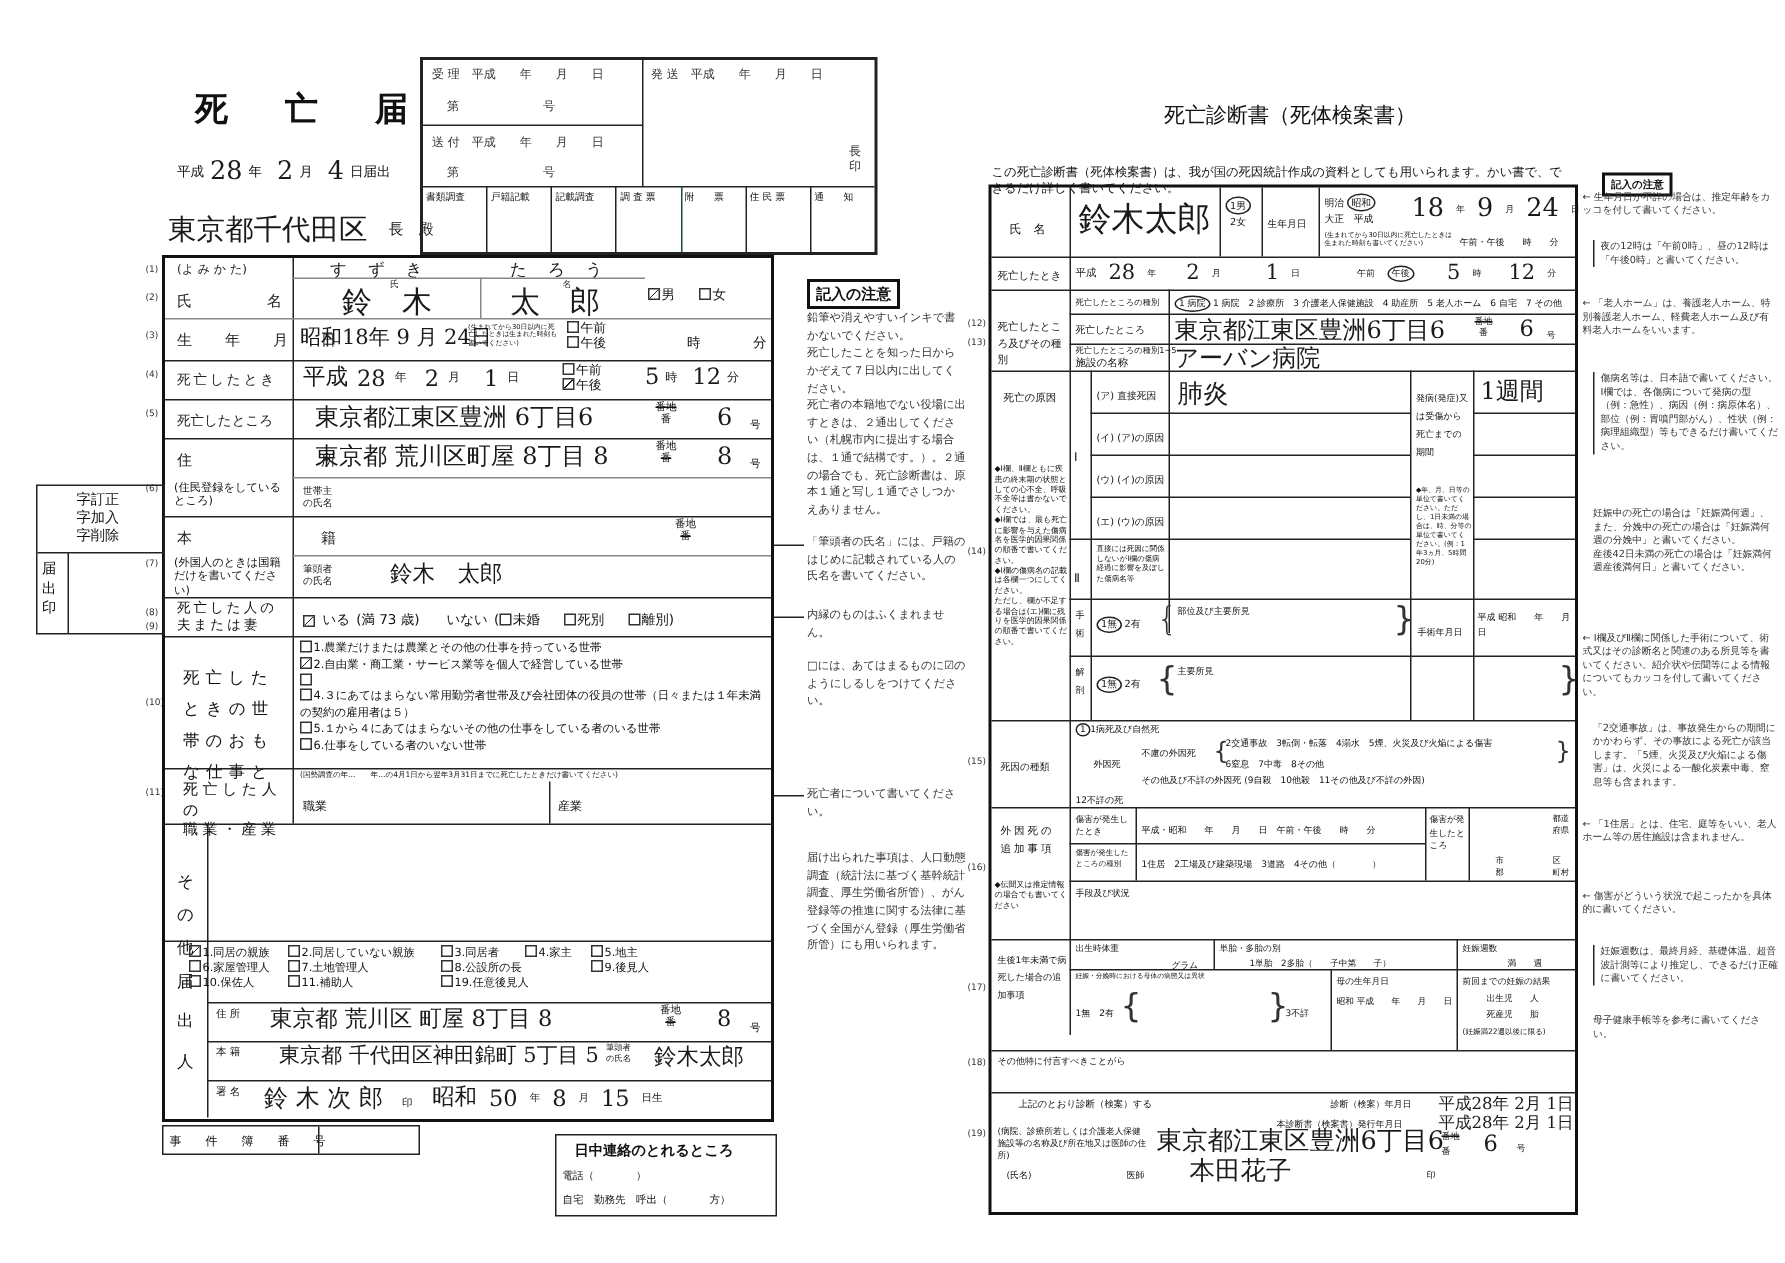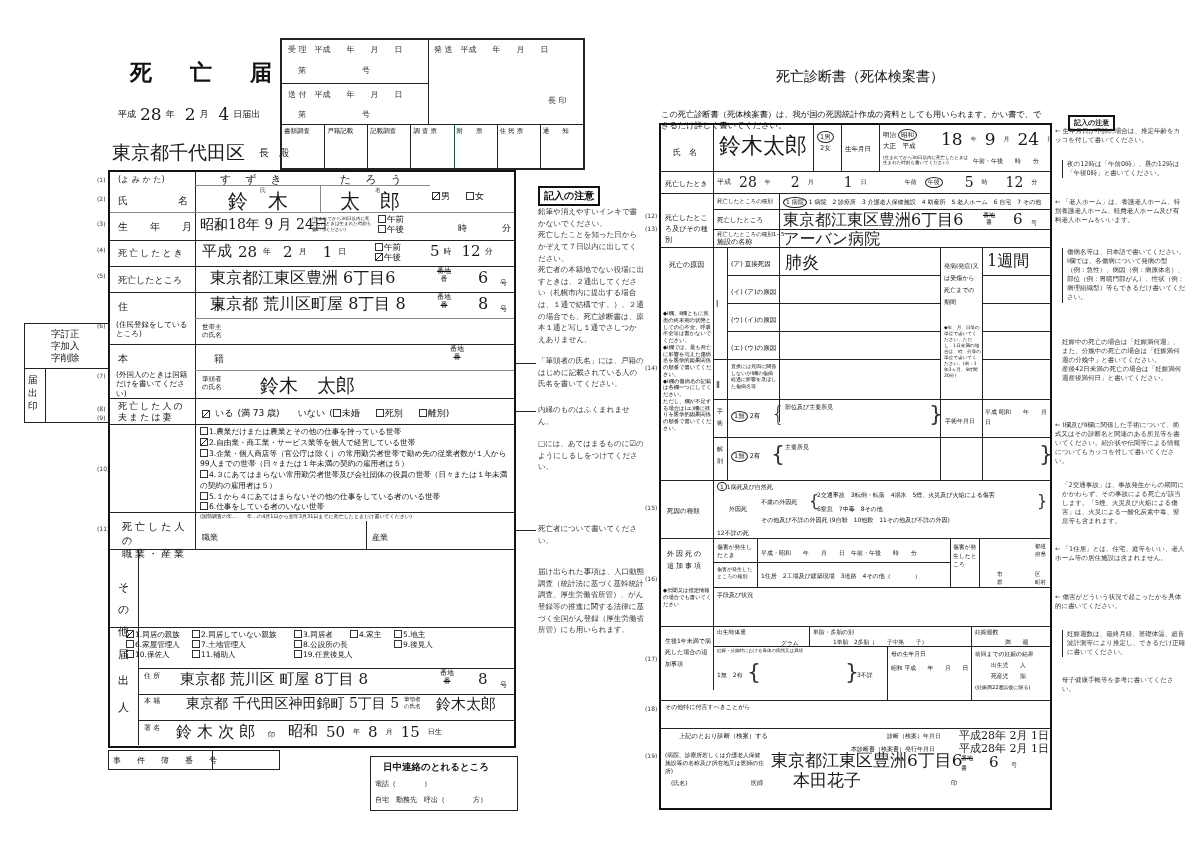--- a/index.html
+++ b/index.html
@@ -41,21 +41,21 @@
 
 <div class="bx" style="left:280px;top:38px;width:305px;height:132px;border-width:2px">
   <div class="vl" style="left:146px;top:0;height:84px"></div>
   <div class="hl" style="left:0;top:43px;width:146px"></div>
   <div class="hl" style="left:0;top:84px;width:301px"></div>
   <div class="abs sm" style="left:6px;top:5px;font-size:8px">受 理　平成　　年　　月　　日</div>
   <div class="abs sm" style="left:16px;top:26px;font-size:8px">第　　　　　　　号</div>
   <div class="abs sm" style="left:6px;top:50px;font-size:8px">送 付　平成　　年　　月　　日</div>
   <div class="abs sm" style="left:16px;top:70px;font-size:8px">第　　　　　　　号</div>
   <div class="abs sm" style="left:152px;top:5px;font-size:8px">発 送　平成　　年　　月　　日</div>
-  <div class="abs sm" style="left:266px;top:56px;font-size:8px">長 印</div>
+  <div class="abs sm" style="left:284px;top:56px;font-size:8px">長 印</div>
   <div class="abs" style="left:0;top:84px;width:301px;height:44px;display:flex">
     <div style="flex:1;border-right:1px solid #222;font-size:6.5px;padding:3px 2px">書類調査</div>
     <div style="flex:1;border-right:1px solid #222;font-size:6.5px;padding:3px 2px">戸籍記載</div>
     <div style="flex:1;border-right:1px solid #222;font-size:6.5px;padding:3px 2px">記載調査</div>
     <div style="flex:1;border-right:1px solid #14532d;font-size:6.5px;padding:3px 2px">調 査 票</div>
     <div style="flex:1;border-right:1px solid #222;font-size:6.5px;padding:3px 2px">附　　票</div>
     <div style="flex:1;border-right:1px solid #222;font-size:6.5px;padding:3px 2px">住 民 票</div>
     <div style="flex:1;font-size:6.5px;padding:3px 2px">通　　知</div>
   </div>
 </div>
@@ -150,39 +150,40 @@
   <div class="hl" style="left:0;top:172px;width:404px"></div>
 
   <div class="abs lbl" style="left:8px;top:180px;letter-spacing:6px">本　　　　　籍</div>
   <div class="abs" style="left:6px;top:198px;width:75px;font-size:7.5px;line-height:1.25">(外国人のときは国籍だけを書いてください)</div>
   <div class="abs" style="left:340px;top:174px;font-size:7px;line-height:1.1;text-align:center">
       <div>番地</div>
       <div style="text-decoration:line-through">番</div>
     </div>
   <div class="hl" style="left:85px;top:198px;width:319px;border-color:#888"></div>
   <div class="abs" style="left:92px;top:204px;width:20px;font-size:6.5px;line-height:1.2">筆頭者の氏名</div>
-  <div class="abs hw" style="left:150px;top:201px;font-size:19px">鈴木　太郎</div>
+  <div class="abs hw" style="left:150px;top:201px;font-size:15px">鈴木　太郎</div>
   <div class="hl" style="left:0;top:226px;width:404px"></div>
 
   <div class="abs" style="left:8px;top:229px;width:75px;font-size:9px;letter-spacing:2px;line-height:1.2">死亡した人の夫または妻</div>
   <div class="abs flexr" style="left:92px;top:235px;font-size:9px;gap:4px">
     <span class="cb" style="background:linear-gradient(135deg,transparent 45%,#222 45%,#222 55%,transparent 55%)"></span>
       <span>いる</span>
     <span>(満 73 歳)</span>
     <span style="margin-left:14px">いない</span>
     <span>(<span class="cb"></span><span>未婚</span></span>
     <span style="margin-left:12px"><span class="cb"></span><span>死別</span></span>
     <span style="margin-left:12px"><span class="cb"></span><span>離別</span>)</span>
   </div>
   <div class="hl" style="left:0;top:252px;width:404px"></div>
 
+  <div class="abs" style="left:12px;top:270px;width:70px;font-size:11px;letter-spacing:4px;line-height:1.9">死亡したときの世帯のおもな仕事と</div>
   <div class="abs" style="left:90px;top:255px;width:312px;font-size:7.6px;line-height:1.42">
     <div><span class="cb"></span><span>1.農業だけまたは農業とその他の仕事を持っている世帯</span></div>
     <div><span class="cb" style="background:linear-gradient(135deg,transparent 45%,#222 45%,#222 55%,transparent 55%)"></span><span>2.自由業・商工業・サービス業等を個人で経営している世帯</span></div>
-    <div><span class="cb"></span><span>3.企業・個人商店等（官公庁は除く）の常用勤労者世帯で勤め先の従業者数が１人から99人までの世帯（日々または１年未満の契約の雇用者は５）</span></div>
+    <div><span class="cb"></span></div>
     <div><span class="cb"></span><span>4.３にあてはまらない常用勤労者世帯及び会社団体の役員の世帯（日々または１年未満の契約の雇用者は５）</span></div>
     <div><span class="cb"></span><span>5.１から４にあてはまらないその他の仕事をしている者のいる世帯</span></div>
     <div><span class="cb"></span><span>6.仕事をしている者のいない世帯</span></div>
   </div>
   <div class="hl" style="left:0;top:340px;width:404px"></div>
 
   <div class="abs" style="left:12px;top:348px;width:72px;font-size:10px;letter-spacing:3px;line-height:1.35">死亡した人の<br>職業・産業</div>
   <div class="abs" style="left:90px;top:341px;width:312px;font-size:5px">(国勢調査の年…　　年…の4月1日から翌年3月31日までに死亡したときだけ書いてください)</div>
   <div class="abs" style="left:92px;top:360px;font-size:8px">職業</div>
   <div class="vl" style="left:256px;top:349px;height:28px"></div>

